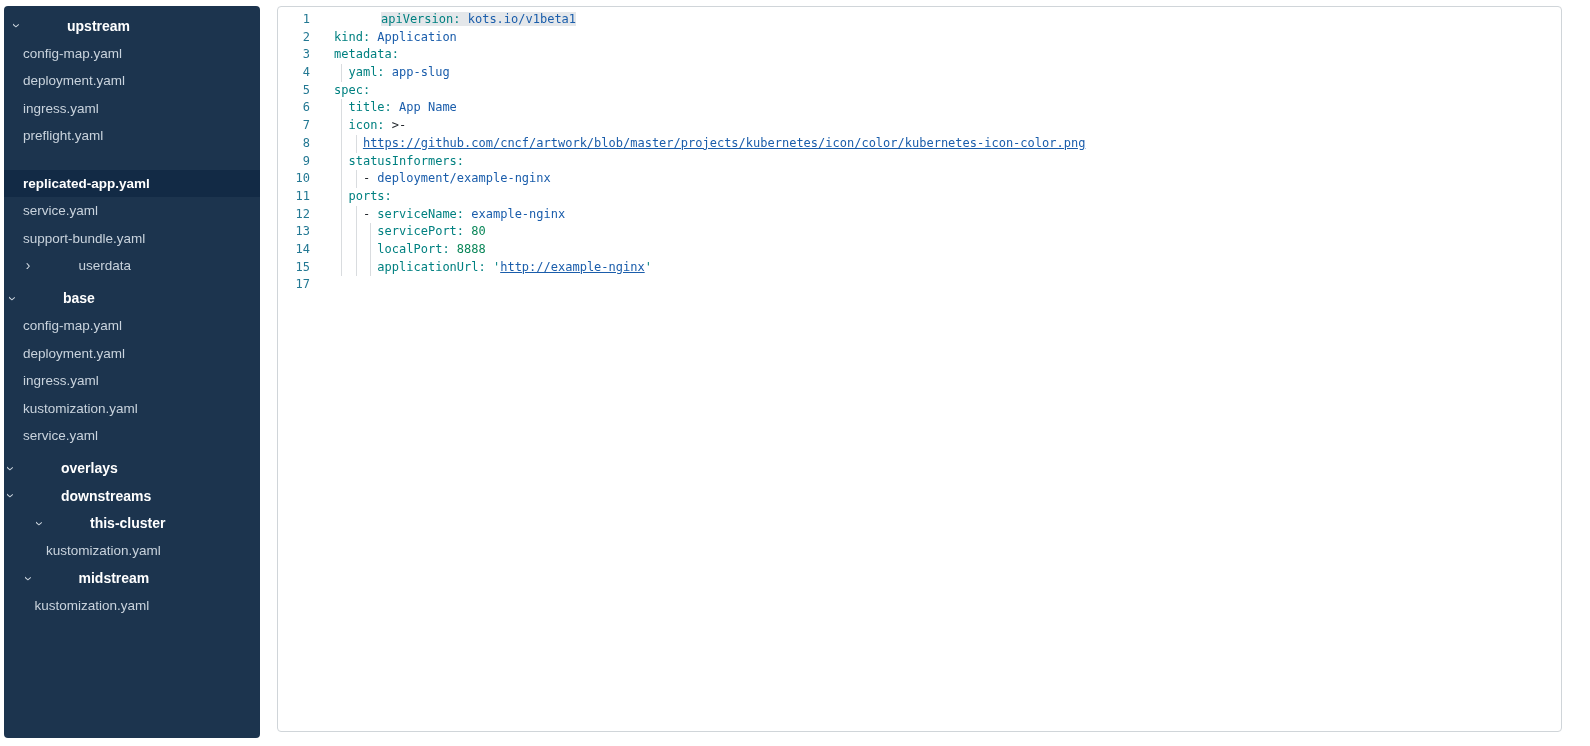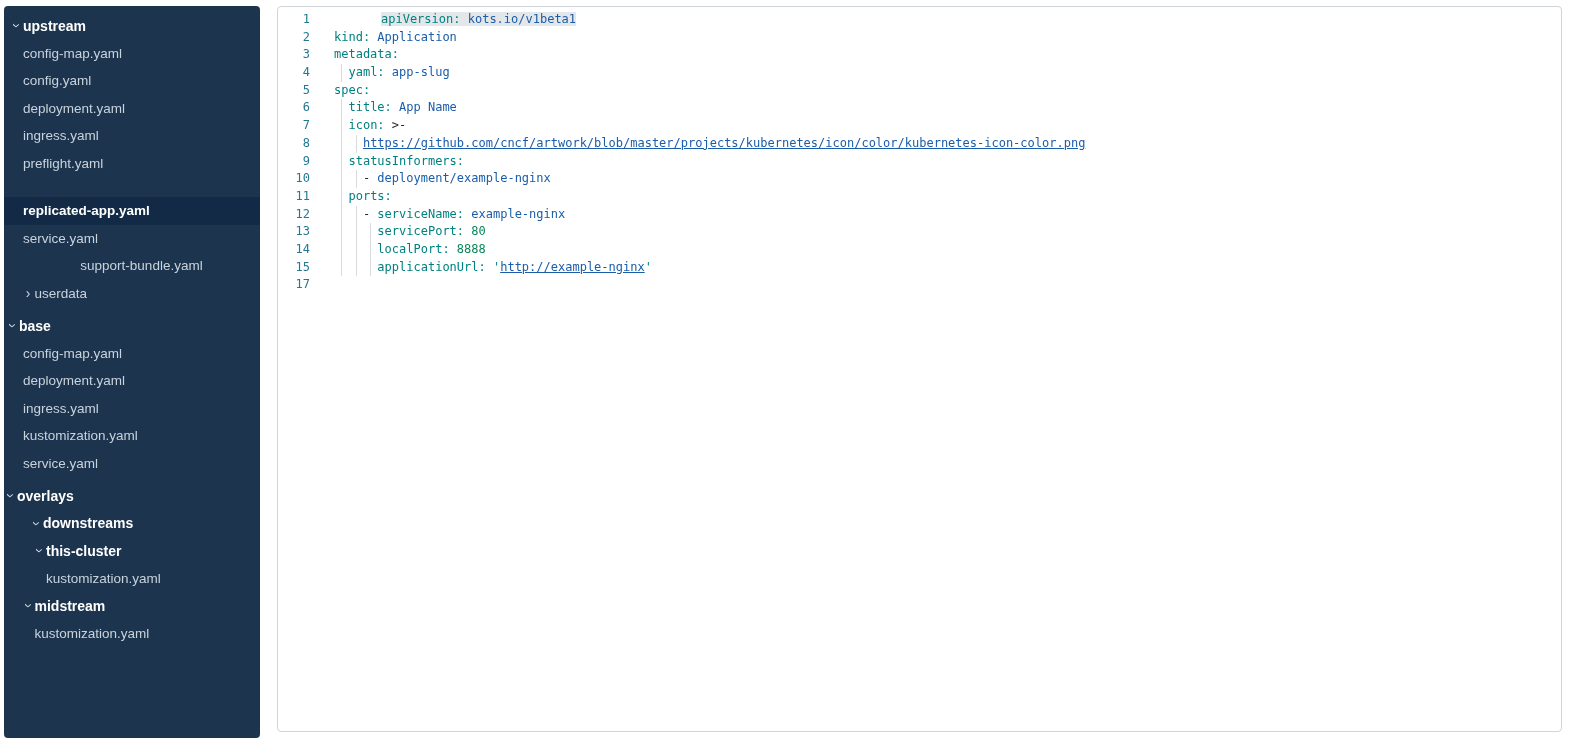--- a/index.html
+++ b/index.html
@@ -11,21 +11,21 @@
   }
   *{box-sizing:border-box;margin:0;padding:0;}
   html,body{width:1590px;height:746px;background:var(--page_bg);overflow:hidden;}
   body{font-family:"Liberation Sans",sans-serif;}
   .layout{display:flex;align-items:flex-start;padding:6px 28px 8px 4px;gap:17px;height:746px;}
 
   
   .sidebar{width:256px;height:732px;background:var(--sidebar_bg);border-radius:4px;
     padding-top:6px;flex:0 0 256px;overflow:hidden;}
   .tree-row{height:27.5px;display:flex;align-items:center;font-size:13.5px;
-    color:var(--sidebar_text);cursor:pointer;white-space:nowrap;}
+    color:var(--sidebar_text);cursor:pointer;white-space:nowrap;gap:44px;}
   .tree-row.folder-bold{font-weight:700;color:var(--sidebar_text_active);font-size:14px;}
   .tree-row.selected{background:var(--sidebar_selected_bg);color:var(--sidebar_text_active);font-weight:700;}
   .chev{display:inline-block;width:13px;font-size:14px;line-height:13px;color:#cfd8e0;
     font-weight:400;text-align:center;}
   .chev.exp{transform:rotate(90deg);}
 
   
   .editor{flex:1;height:726px;background:#fff;border:1px solid var(--editor_border);
     border-radius:4px;padding-top:4px;overflow:hidden;
     font-family:"DejaVu Sans Mono",monospace;font-size:12px;}
@@ -47,38 +47,35 @@
 <div class="layout">
   <div class="sidebar" id="sidebar">
       <div class="tree-row folder-bold" style="padding-left: 6px;">
         <span class="chev exp">›</span>
         <span>upstream</span>
       </div>
       <div class="tree-row" style="padding-left: 19px;">
         <span>config-map.yaml</span>
       </div>
       <div class="tree-row" style="padding-left: 19px;">
-        <span>config.yaml</span>
-      </div>
-      <div class="tree-row" style="padding-left: 19px;">
         <span>deployment.yaml</span>
       </div>
       <div class="tree-row" style="padding-left: 19px;">
         <span>ingress.yaml</span>
       </div>
       <div class="tree-row" style="padding-left: 19px;">
         <span>preflight.yaml</span>
       </div>
       <div class="tree-row selected" style="padding-left: 19px; margin-top: 20px;">
         <span>replicated-app.yaml</span>
       </div>
       <div class="tree-row" style="padding-left: 19px;">
         <span>service.yaml</span>
       </div>
-      <div class="tree-row" style="padding-left: 19px; justify-content: center;">
+      <div class="tree-row" style="padding-left: 19px;">
         <span>support-bundle.yaml</span>
       </div>
       <div class="tree-row" style="padding-left: 17.5px;">
         <span class="chev">›</span>
         <span>userdata</span>
       </div>
       <div class="tree-row folder-bold" style="padding-left: 2px; margin-top: 5px;">
         <span class="chev exp">›</span>
         <span>base</span>
       </div>
@@ -94,21 +91,21 @@
       <div class="tree-row" style="padding-left: 19px;">
         <span>kustomization.yaml</span>
       </div>
       <div class="tree-row" style="padding-left: 19px;">
         <span>service.yaml</span>
       </div>
       <div class="tree-row folder-bold" style="margin-top: 5px;">
         <span class="chev exp">›</span>
         <span>overlays</span>
       </div>
-      <div class="tree-row folder-bold" style="padding-left: 26px;">
+      <div class="tree-row folder-bold" style="padding-left: 0;">
         <span class="chev exp">›</span>
         <span>downstreams</span>
       </div>
       <div class="tree-row folder-bold" style="padding-left: 29px;">
         <span class="chev exp">›</span>
         <span>this-cluster</span>
       </div>
       <div class="tree-row" style="padding-left: 42px;">
         <span>kustomization.yaml</span>
       </div>

